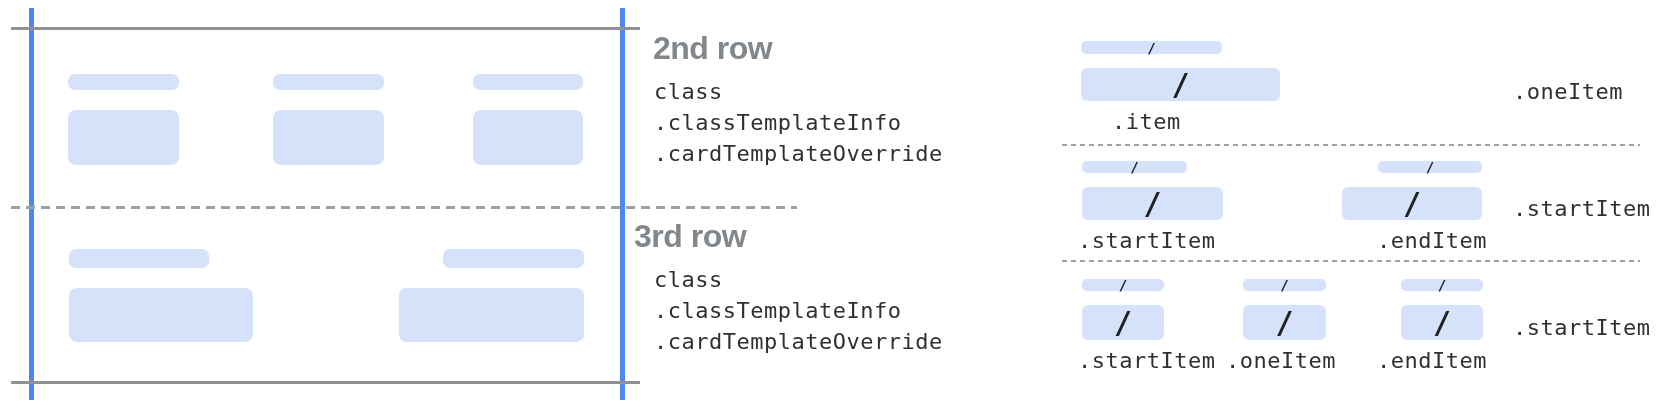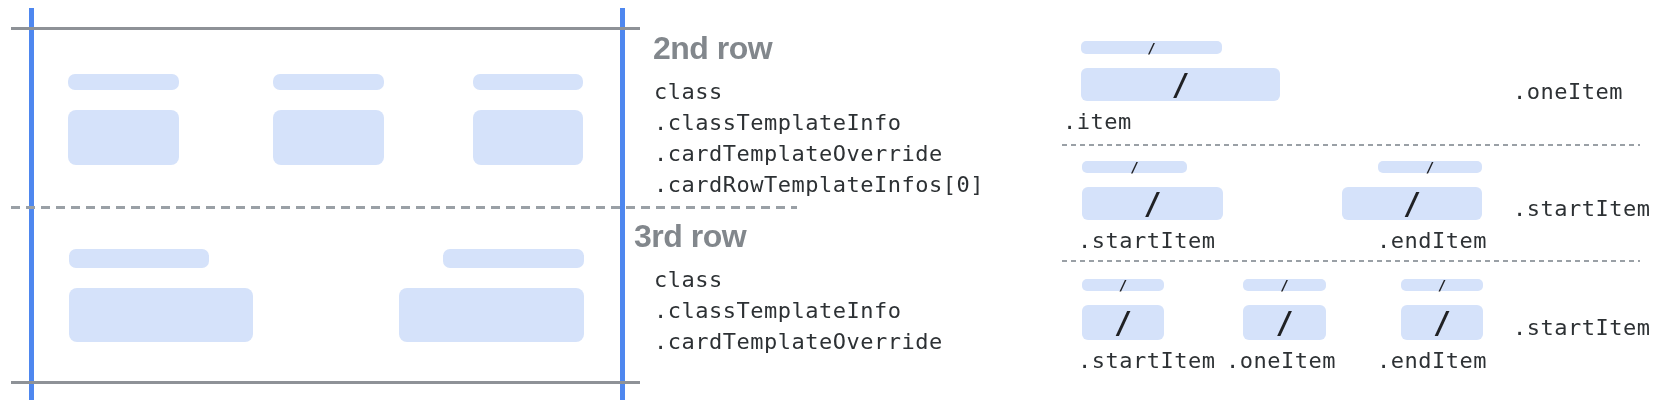--- a/index.html
+++ b/index.html
@@ -78,40 +78,39 @@
     <div class="ph lbl" style="left:443px;top:249px;width:141px;height:19px"></div>
     <div class="ph box" style="left:399px;top:288px;width:185px;height:54px"></div>
   </div>
 
   <div>
     <div class="heading" style="left:653px;top:30px">2nd row</div>
     <div class="codeblock" style="left:654px;top:76px">
       <span class="code">class</span>
       <span class="code">.classTemplateInfo</span>
       <span class="code">.cardTemplateOverride</span>
-      <span class="code">.cardRowTemplateInfos[0]</span>
     </div>
 
     <div class="heading" style="left:634px;top:218px">3rd row</div>
     <div class="codeblock" style="left:654px;top:264px">
       <span class="code">class</span>
       <span class="code">.classTemplateInfo</span>
       <span class="code">.cardTemplateOverride</span>
     </div>
   </div>
 
   <div>
 
     <div class="ibar sm" style="left:1081px;top:41px;width:141px;height:13px">
       <span class="slash small">/</span>
     </div>
     <div class="ibar" style="left:1081px;top:68px;width:199px;height:33px">
       <span class="slash big">/</span>
     </div>
-    <div class="mlabel code" style="left:1063px;top:109px">.item</div>
+    <div class="mlabel code" style="left:1112px;top:109px">.item</div>
     <div class="mlabel code" style="left:1513px;top:79px">.oneItem</div>
 
     <div class="hdot" style="left:1062px;top:144px;width:578px"></div>
 
     <div class="ibar sm" style="left:1082px;top:161px;width:105px;height:12px">
       <span class="slash small">/</span>
     </div>
     <div class="ibar" style="left:1082px;top:187px;width:141px;height:33px">
       <span class="slash big">/</span>
     </div>

